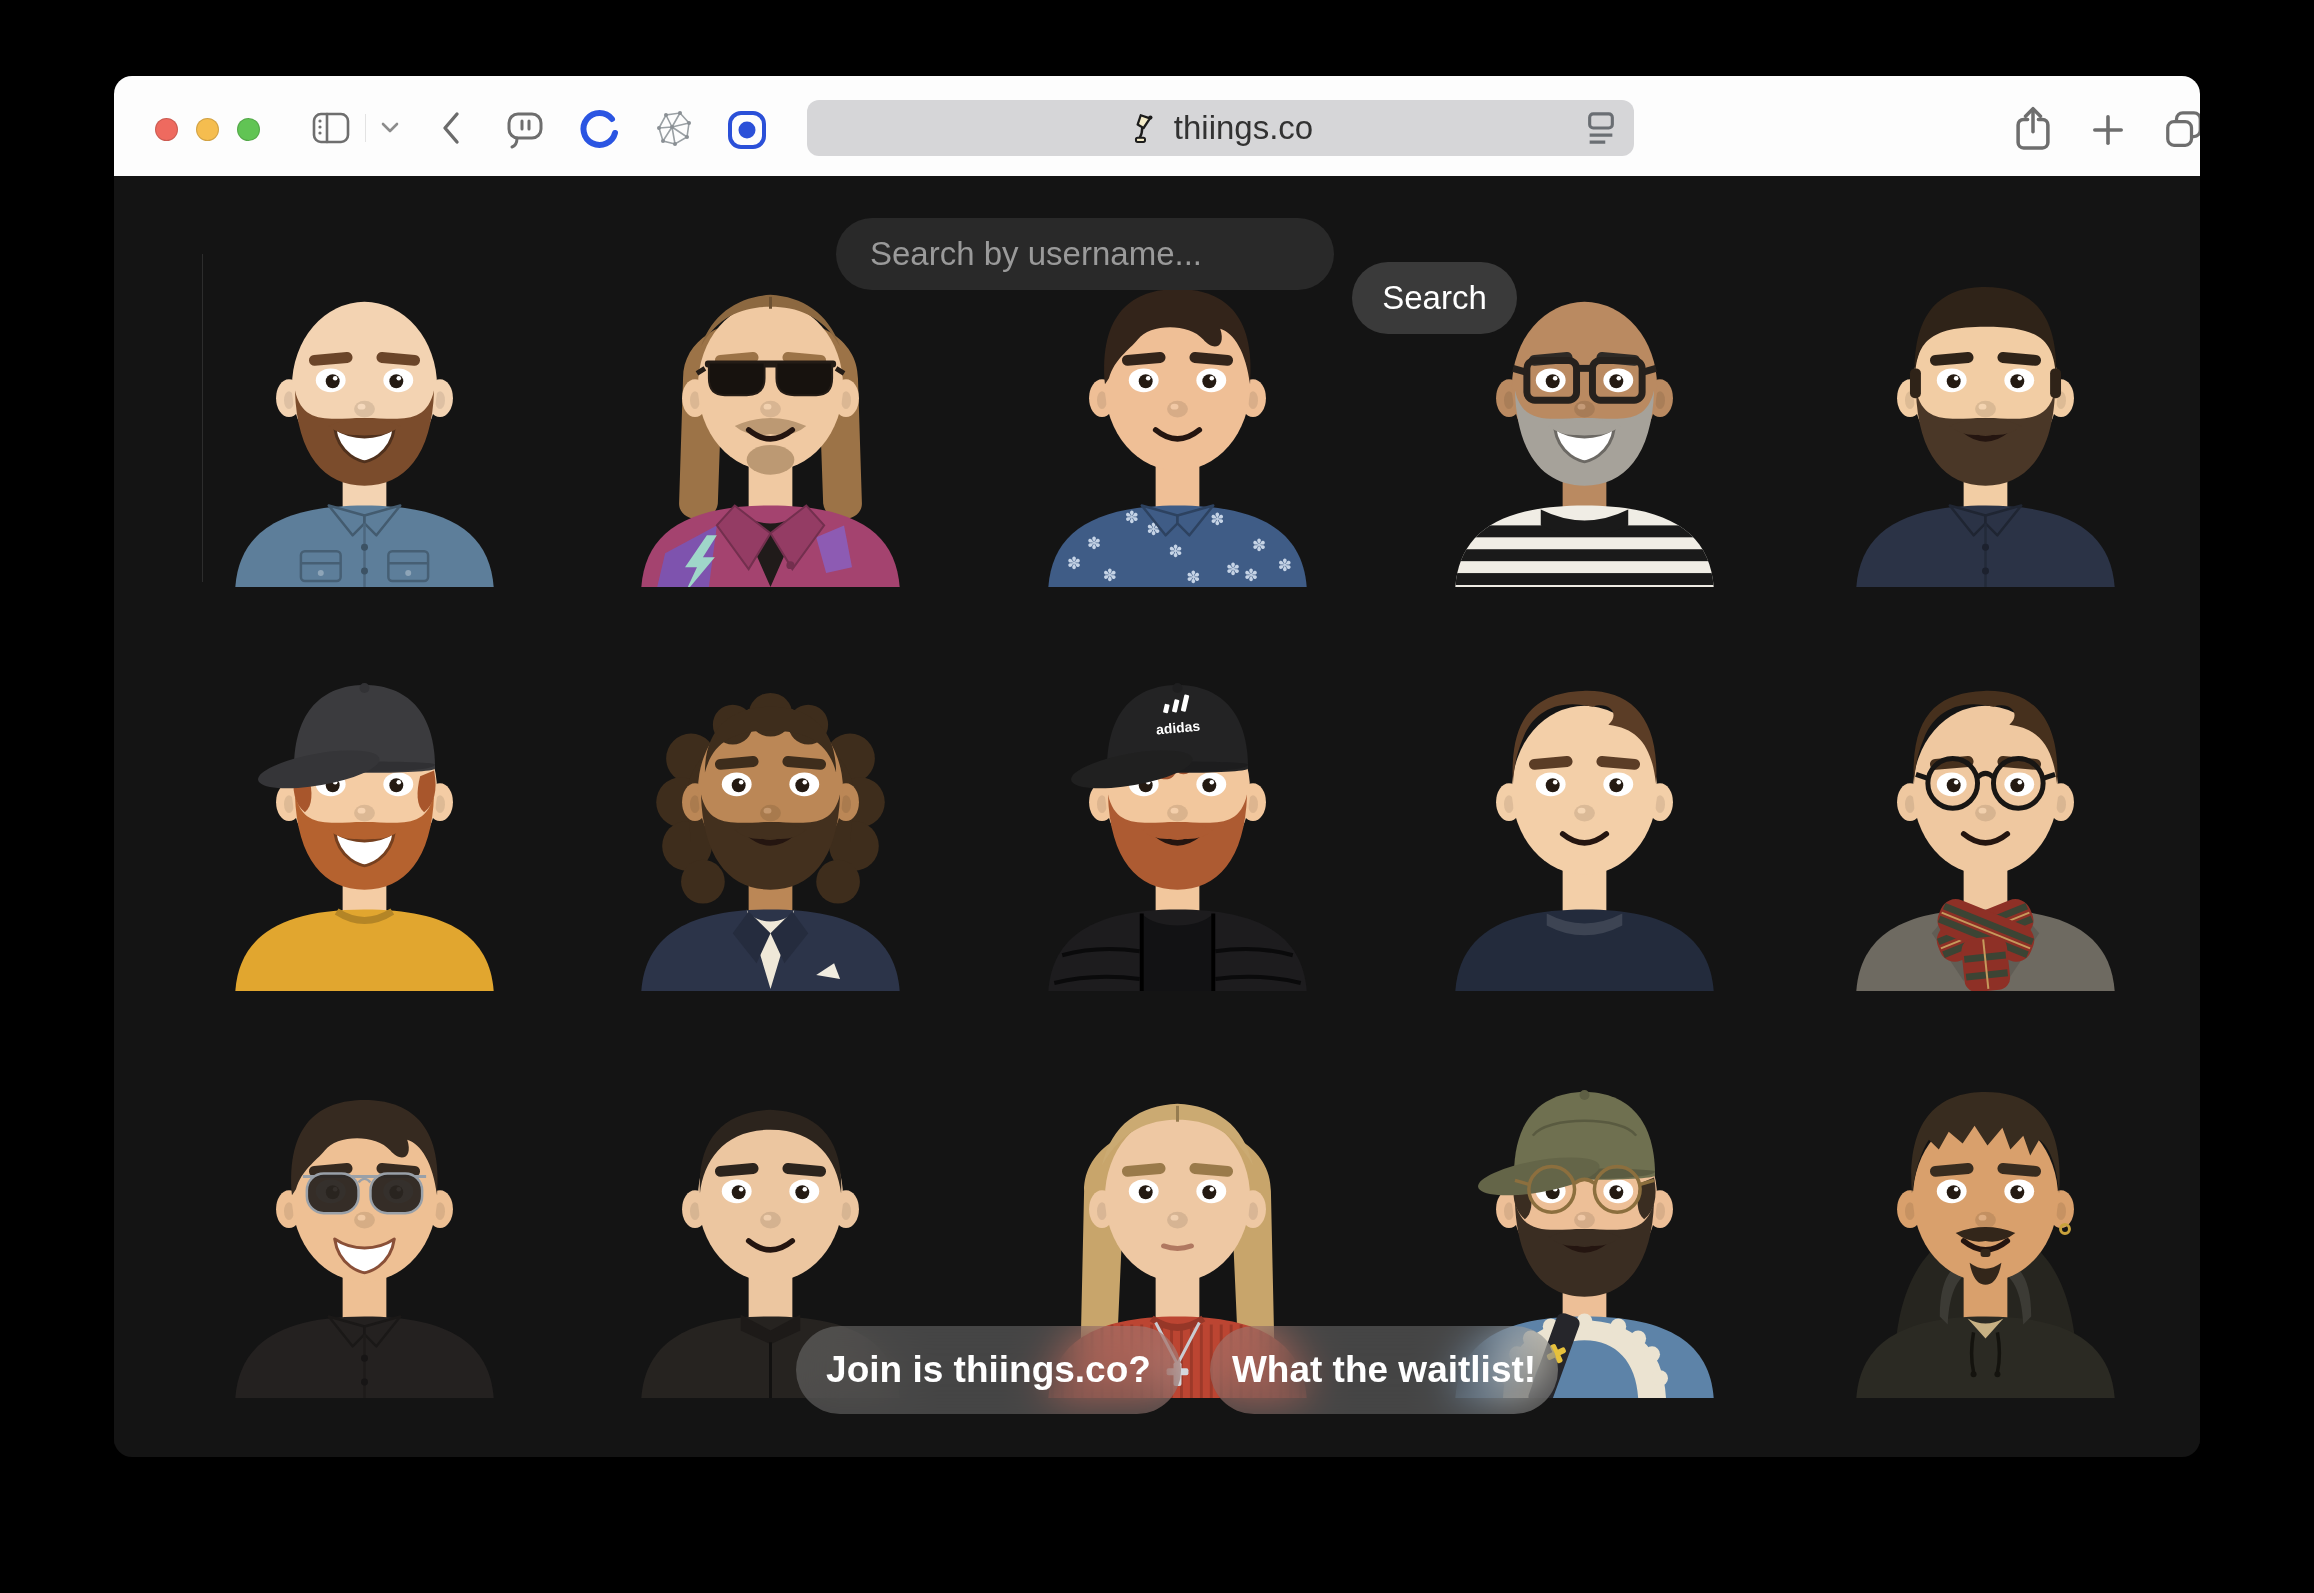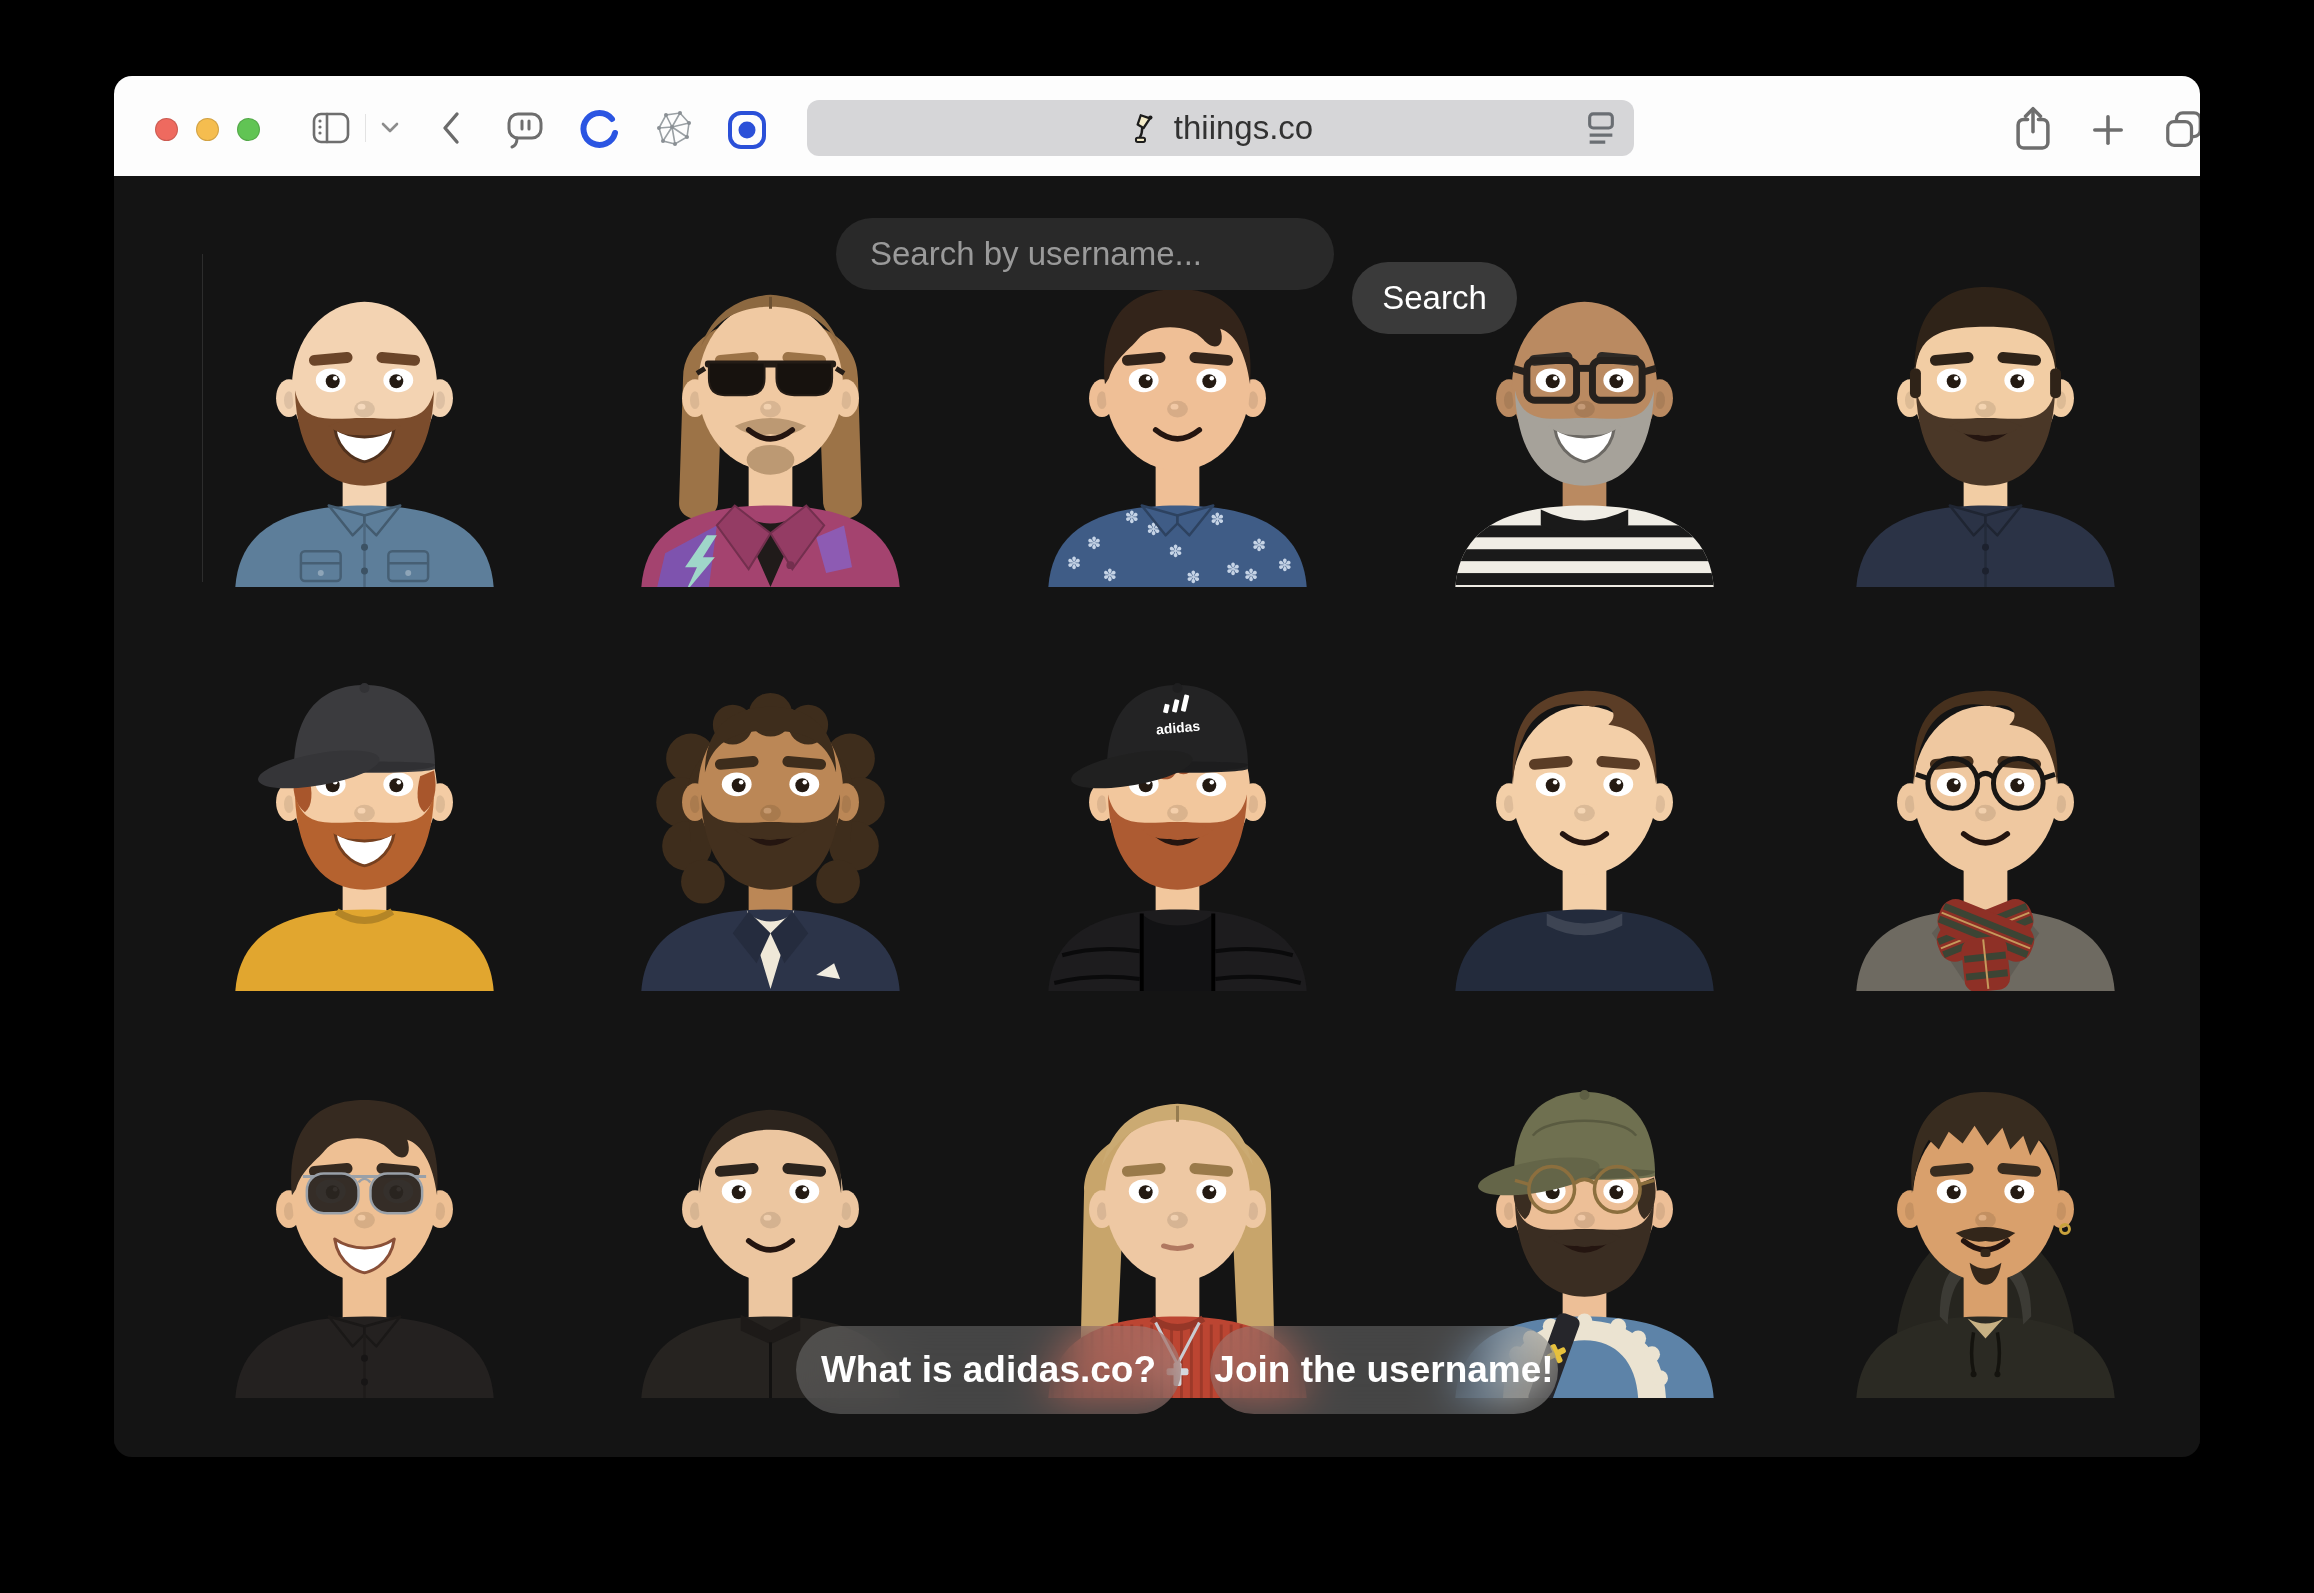--- a/index.html
+++ b/index.html
@@ -793,18 +793,18 @@
               <rect x="145" y="170" width="10" height="8" rx="3" fill="#33261a"></rect>
               <path d="M76,114 C70,38 104,12 150,12 C196,12 230,38 224,114 C222,86 214,66 204,60 L195,76 L188,56 L175,70 L167,48 L152,66 L139,46 L127,64 L113,52 L103,70 L93,60 C85,72 79,92 76,114 Z" fill="#382c1f"></path>
             </svg></div>
         </div>
 
       <div class="search-row">
         <input class="search-input" value="" placeholder="Search by username..." style="">
         <div class="search-btn">Search</div>
       </div>
 
-      <div class="pill" style="left:682px;top:1150px;width:385px">What is adidas.co?</div>
-      <div class="pill" style="left:1096px;top:1150px;width:348px">Join the username!</div>
+      <div class="pill" style="left:682px;top:1150px;width:385px">Join is thiings.co?</div>
+      <div class="pill" style="left:1096px;top:1150px;width:348px">What the waitlist!</div>
     </div>
   </div>
 </div>
 
 
 </body></html>

